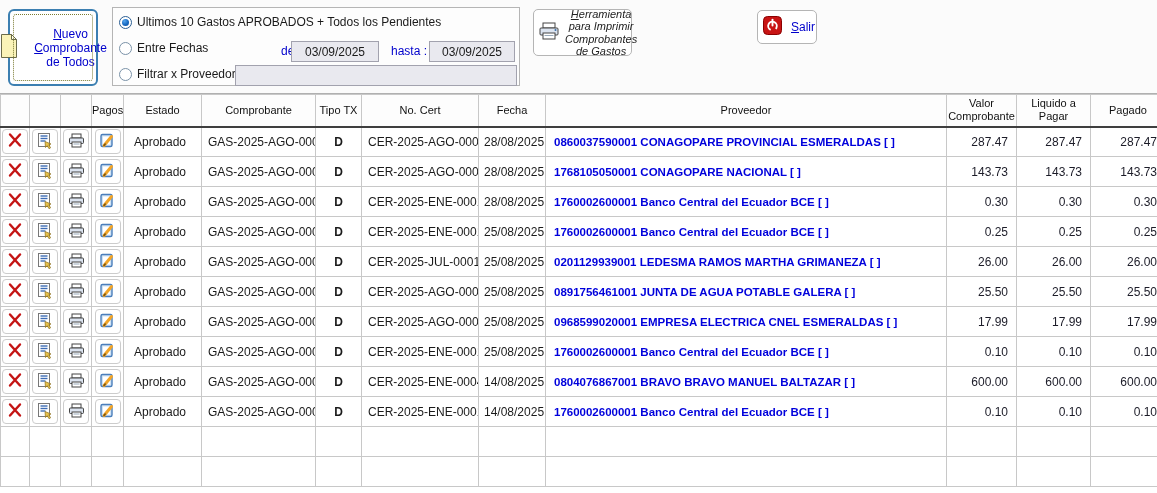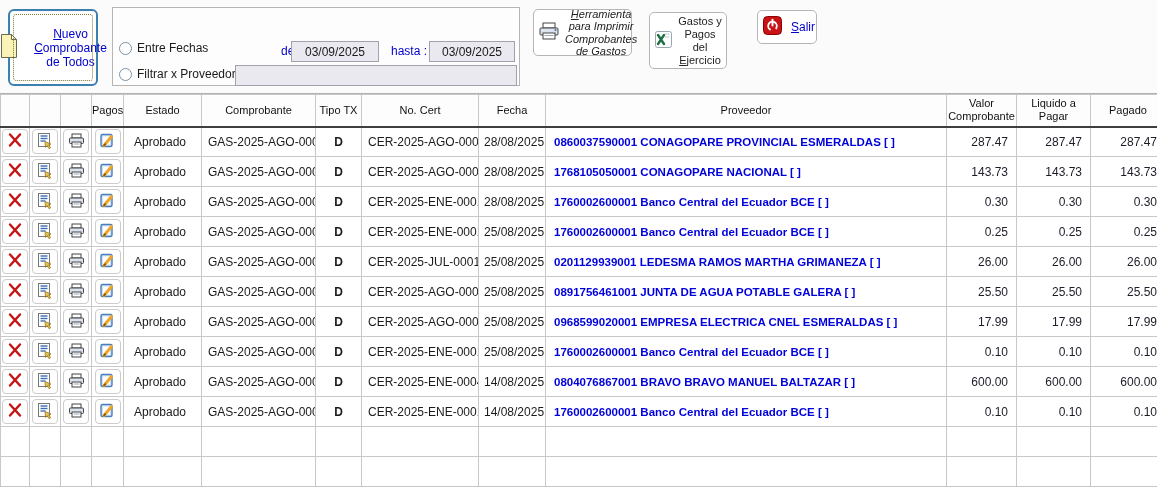--- a/index.html
+++ b/index.html
@@ -81,20 +81,24 @@
       </svg>
     </span>
     <span class="lbl">
       <span class="u-first">Nuevo</span>
       <span class="u-first" style="text-decoration:none">Comprobante</span>
       <span>de Todos</span>
     </span>
   </button>
 
   <div class="filter-group">
+    <div class="radio-row" style="left:6px; top:7px;">
+      <span class="radio checked"></span>
+      <span class="radio-label">Ultimos 10 Gastos APROBADOS + Todos los Pendientes</span>
+    </div>
     <div class="radio-row" style="left:6px; top:33px;">
       <span class="radio"></span>
       <span class="radio-label">Entre Fechas</span>
     </div>
     <span class="date-label" style="left:140px; top:36px;margin-left:28px;">desde :</span>
     <input class="field date" style="left: 178px; top: 33px; width: 88px;" readonly="" value="03/09/2025">
     <span class="date-label" style="left:278px; top:36px;">hasta :</span>
     <input class="field date" style="left: 316px; top: 33px; width: 86px;" readonly="" value="03/09/2025">
     <div class="radio-row" style="left:6px; top:59px;">
       <span class="radio"></span>
@@ -114,35 +118,20 @@
       </svg>
     </span>
     <span class="lbl">
       <span class="u-first">Herramienta</span>
       <span style="display:block">para Imprimir</span>
       <span style="display:block">Comprobantes</span>
       <span style="display:block">de Gastos</span>
     </span>
   </button>
 
-  <button class="btn btn-excel">
-    <span>
-      <svg width="19" height="19" viewBox="0 0 19 19">
-        <rect x="1.5" y="1.5" width="16" height="16" rx="2" fill="#fff" stroke="#9aa5b0"></rect>
-        <line x1="11" y1="4" x2="15.5" y2="4" stroke="#c0c8d0" stroke-width="1"></line>
-        <line x1="11" y1="7" x2="15.5" y2="7" stroke="#c0c8d0" stroke-width="1"></line>
-        <path d="M4 5 L10 14 M10 5 L4 14" stroke="#1e7145" stroke-width="2.4" stroke-linecap="round"></path>
-      </svg>
-    </span>
-    <span class="lbl">
-      <span style="display:block">Gastos y</span>
-      <span style="display:block">Pagos del</span>
-      <span class="u-first">Ejercicio</span>
-    </span>
-  </button>
 
   <button class="btn btn-exit">
     <span>
       <svg width="19" height="19" viewBox="0 0 19 19">
         <rect x="0.5" y="0.5" width="18" height="18" rx="4" fill="#c81414" stroke="#8b0000"></rect>
         <circle cx="9.5" cy="10" r="4.3" fill="none" stroke="#fff" stroke-width="1.9" stroke-dasharray="21 6" transform="rotate(115 9.5 10)"></circle>
         <line x1="9.5" y1="3.6" x2="9.5" y2="9.5" stroke="#fff" stroke-width="1.9" stroke-linecap="round"></line>
       </svg>
     </span>
     <span class="lbl u-first">Salir</span>

